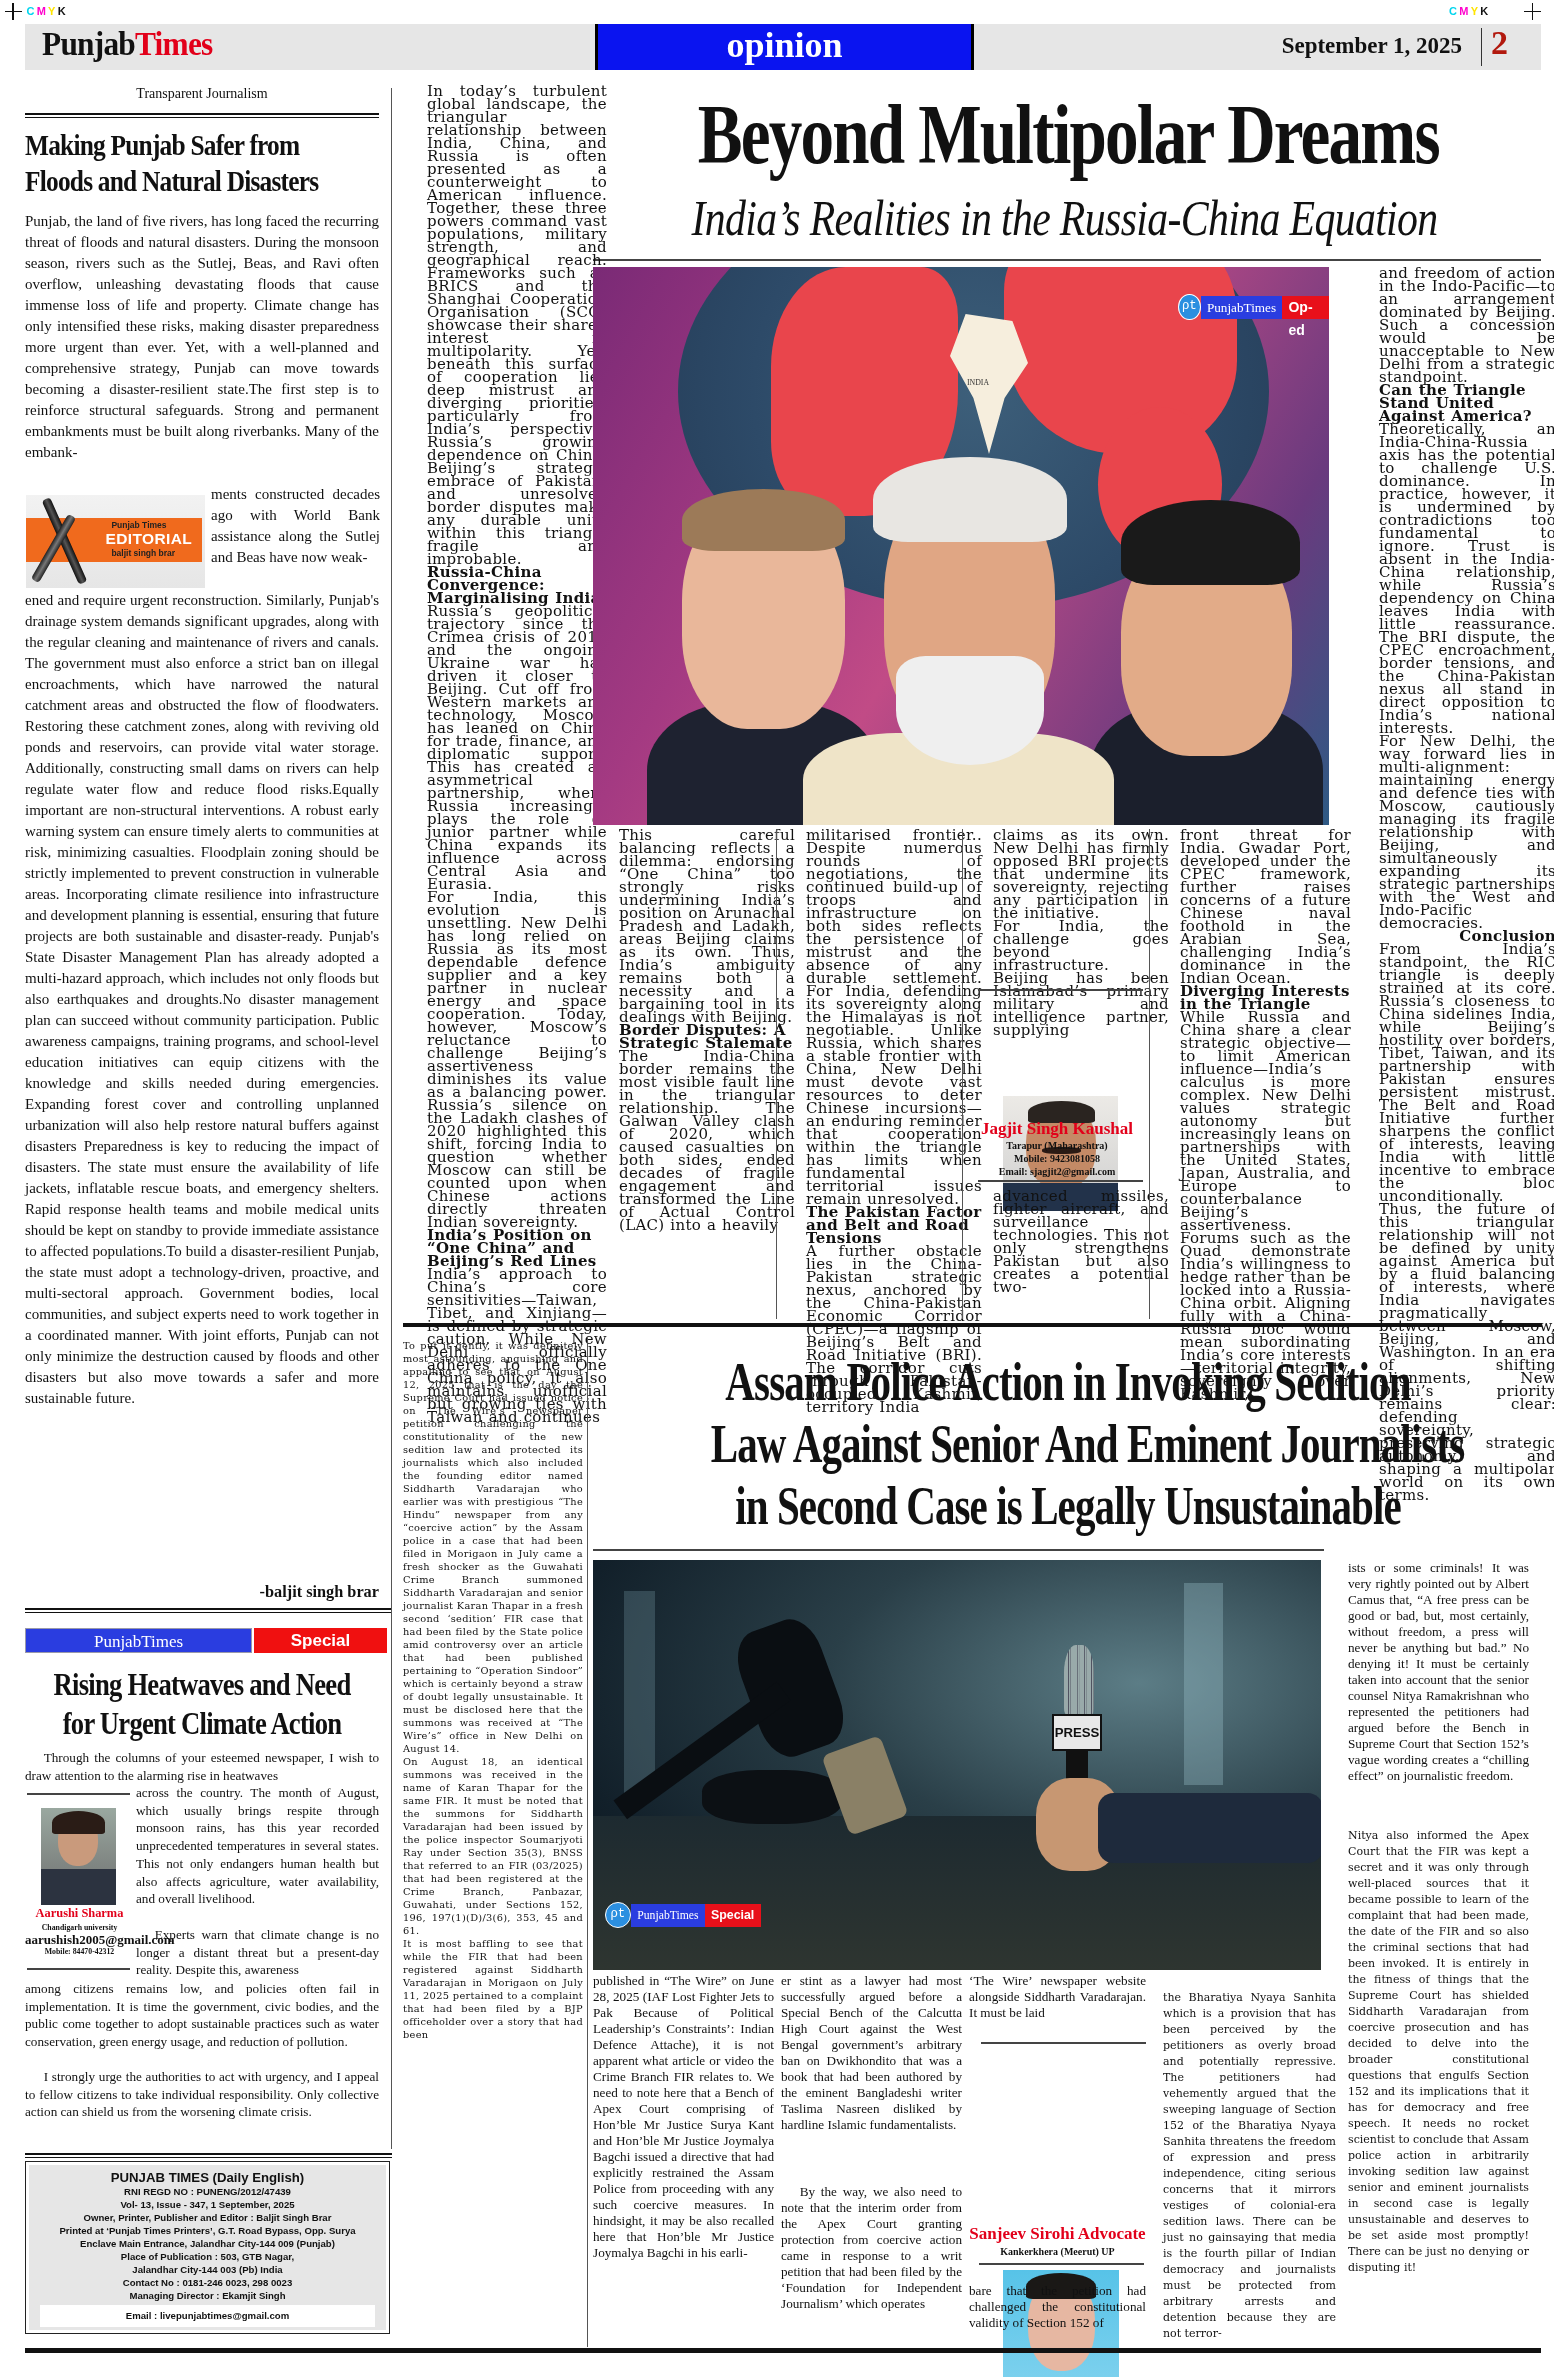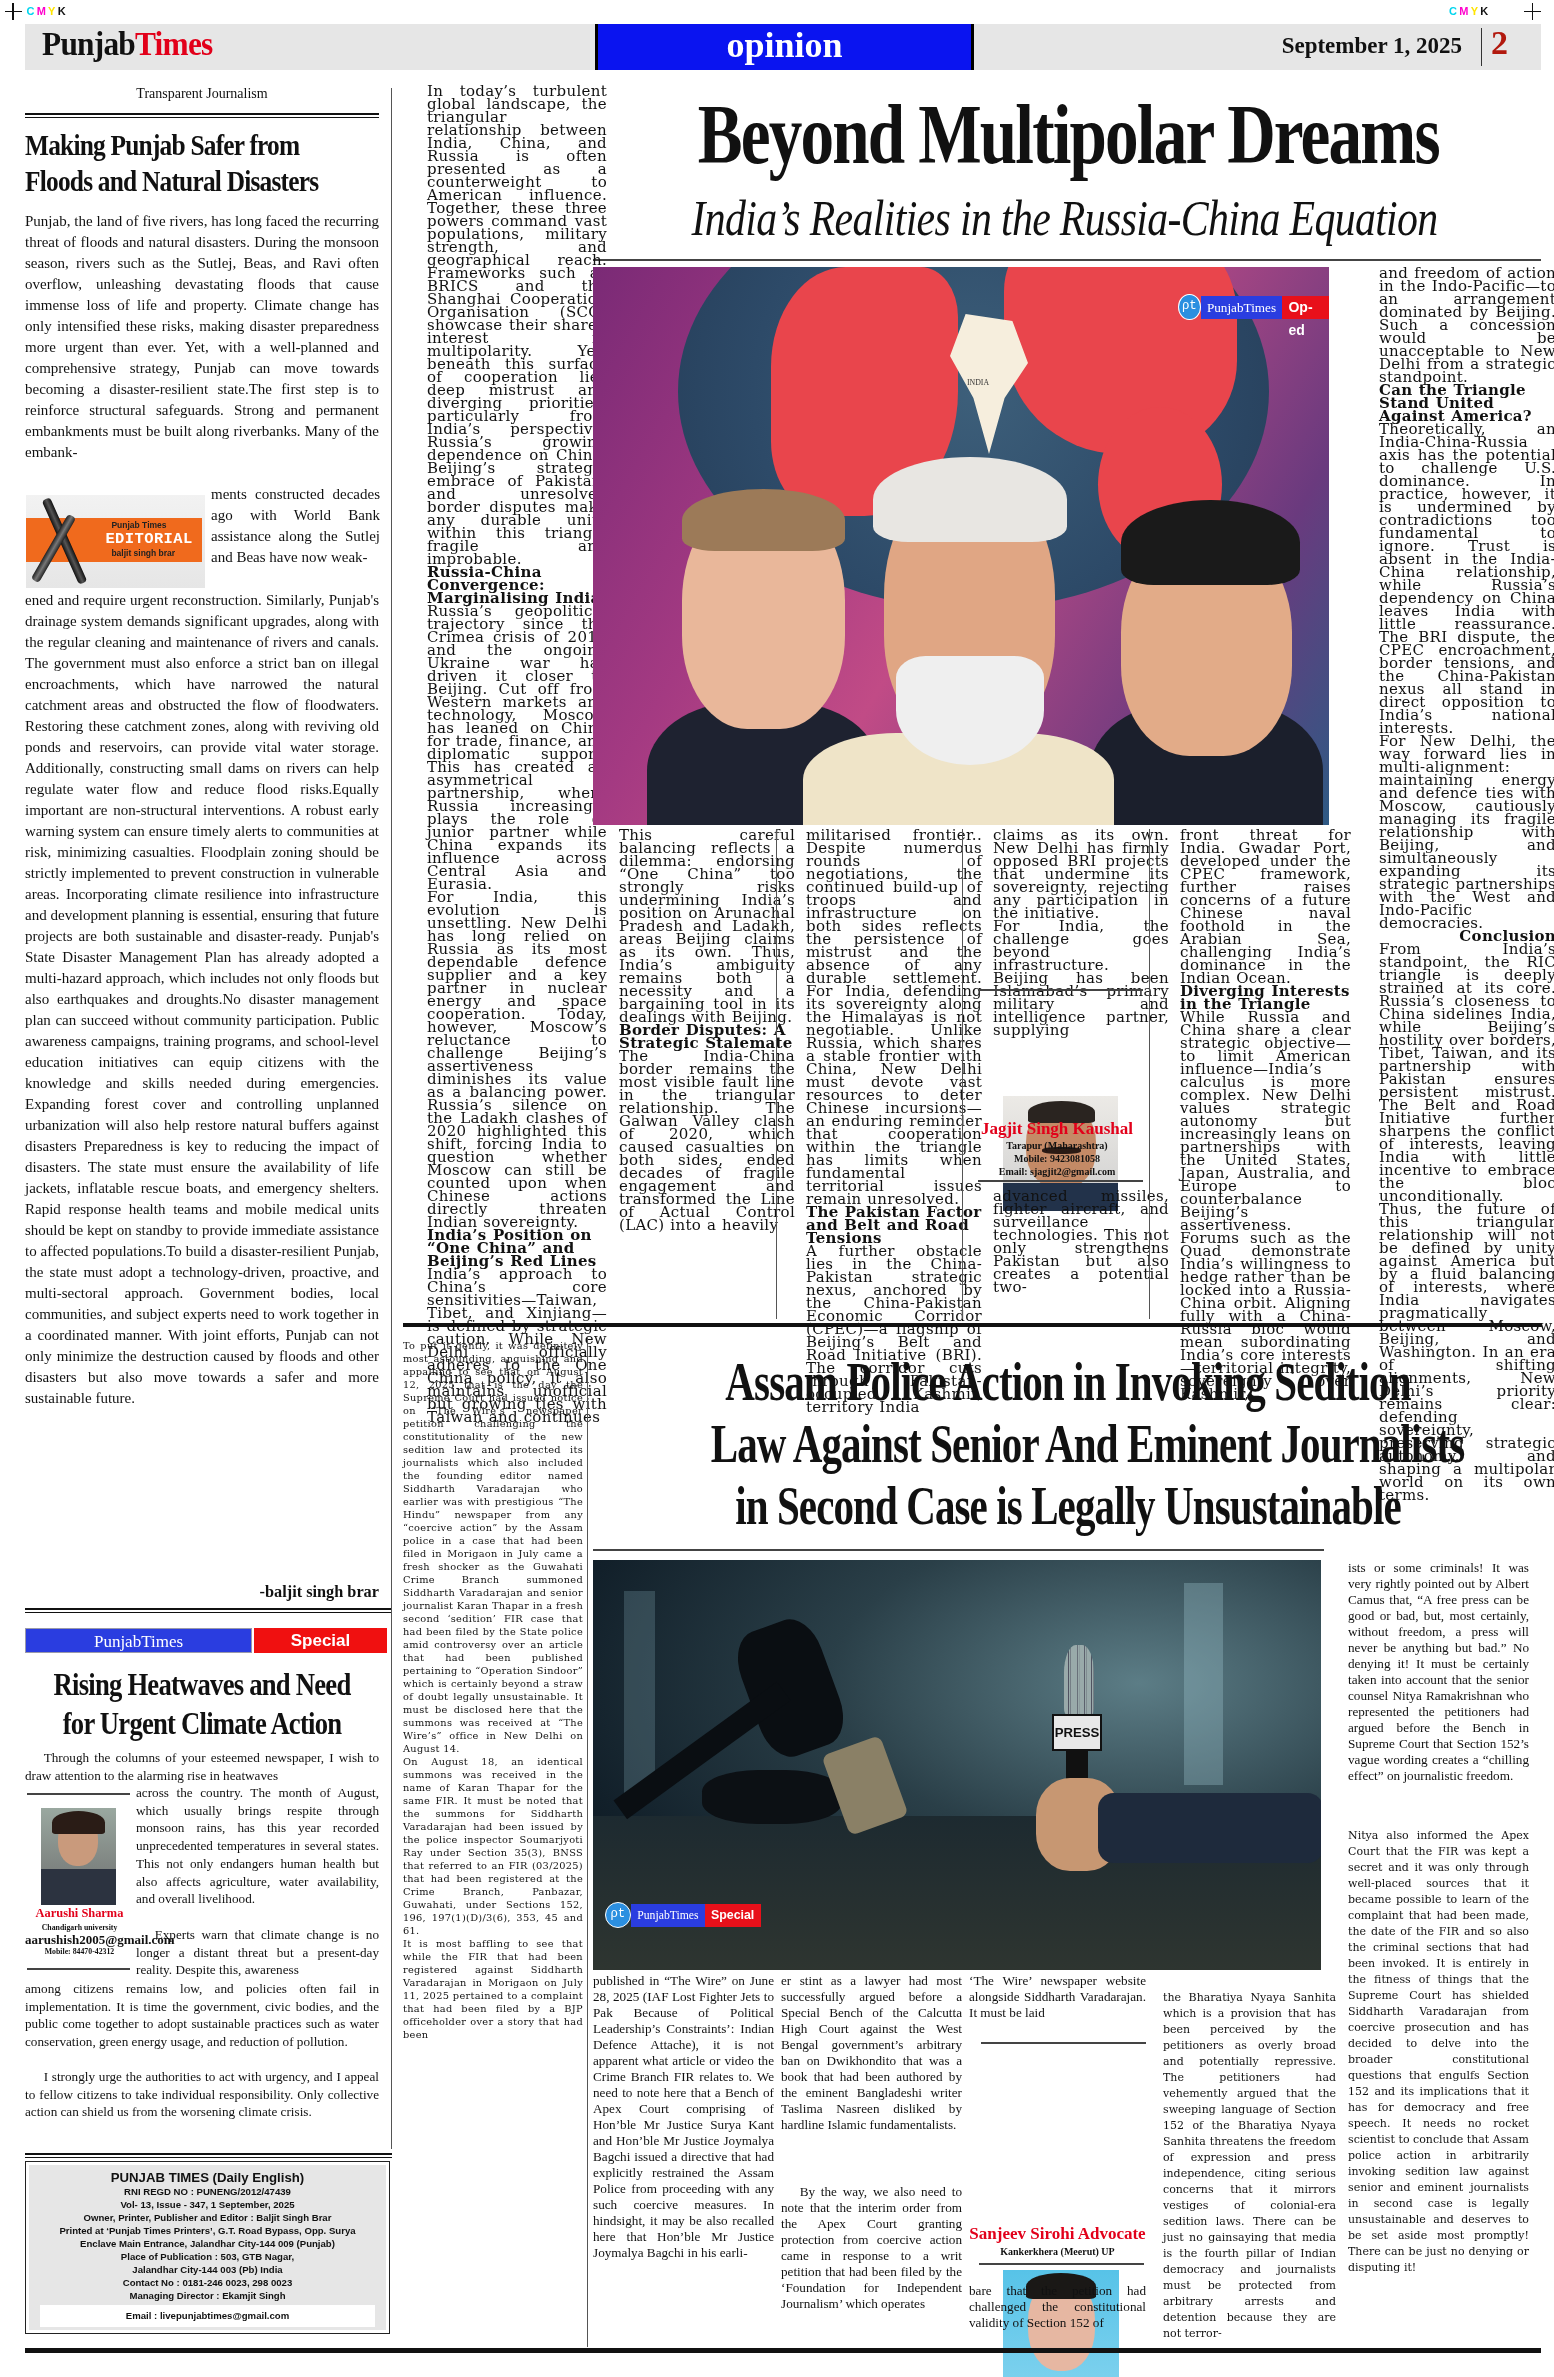--- a/index.html
+++ b/index.html
@@ -33,21 +33,21 @@
   .dbl-rule { border-top: 2.3px solid #111; border-bottom: 0.8px solid #111; height: 4.7px; }
 
   .h-left { font-family: "Liberation Serif", serif; font-weight: bold; font-size: 29.5px; line-height: 36px; letter-spacing: -0.9px; transform: scaleX(0.86); transform-origin: left; white-space: nowrap; }
   .lead-left { font-family: "Liberation Serif", serif; font-size: 15px; line-height: 21px; text-align: justify; }
 
   .editorial-badge { width: 179px; height: 93px; background: linear-gradient(#f2f2f2, #e6e6e6); }
   .editorial-badge .band { position: absolute; left: 0; top: 23px; width: 176px; height: 44px; background: #f06a1d; }
   .editorial-badge .pen1 { position: absolute; left: 34px; top: 0; width: 9.3px; height: 92px; background: linear-gradient(90deg,#111,#555,#111); transform: rotate(-24deg); border-radius: 3.9px; }
   .editorial-badge .pen2 { position: absolute; left: 23px; top: 15.5px; width: 9.3px; height: 75px; background: linear-gradient(90deg,#222,#777,#222); transform: rotate(30deg); border-radius: 3.9px; }
   .editorial-badge .t1 { position: absolute; left: 85px; top: 25px; font-family: "Liberation Sans", sans-serif; font-size: 8.5px; font-weight: bold; color: #222; }
-  .editorial-badge .t2 { position: absolute; left: 79px; top: 35px; font-family: Liberation Mono, monospace; font-size: 15.5px; font-weight: bold; color: #fff; letter-spacing: 0.4px; }
+  .editorial-badge .t2 { position: absolute; left: 79px; top: 35px; font-family: Liberation Sans, sans-serif; font-size: 15.5px; font-weight: bold; color: #fff; letter-spacing: 0.4px; }
   .editorial-badge .t3 { position: absolute; left: 85px; top: 53px; font-family: "Liberation Sans", sans-serif; font-size: 8.5px; font-weight: bold; color: #222; }
 
   
   .big-head { left: 606px; top: 92px; width: 917px; text-align: center; font-family: "Liberation Serif", serif; font-weight: bold; font-size: 84px; letter-spacing: -2.3px; transform: scaleX(0.80); transform-origin: center; white-space: nowrap; line-height: 85px; }
   .big-sub { left: 598px; top: 191px; width: 933px; text-align: center; font-family: "Liberation Serif", serif; font-style: italic; font-size: 51px; letter-spacing: -0.8px; transform: scaleX(0.82); transform-origin: center; white-space: nowrap; line-height: 54px; }
 
   .op-img { left: 593px; top: 267px; width: 736px; height: 558px; overflow: hidden; background: linear-gradient(120deg,#7a2a76 0%,#a43a82 30%,#c14b86 50%,#6a3a7e 80%,#2e5a84 100%); }
   .globe { position: absolute; left: 85px; top: -93px; width: 591px; height: 435px; border-radius: 50%; background: radial-gradient(circle at 50% 50%, #3d5f7a 0%, #2d4a68 60%, #253d58 100%); }
   .land { position: absolute; background: #e9454c; }
   .face { position: absolute; border-radius: 45% 45% 40% 40%; }

